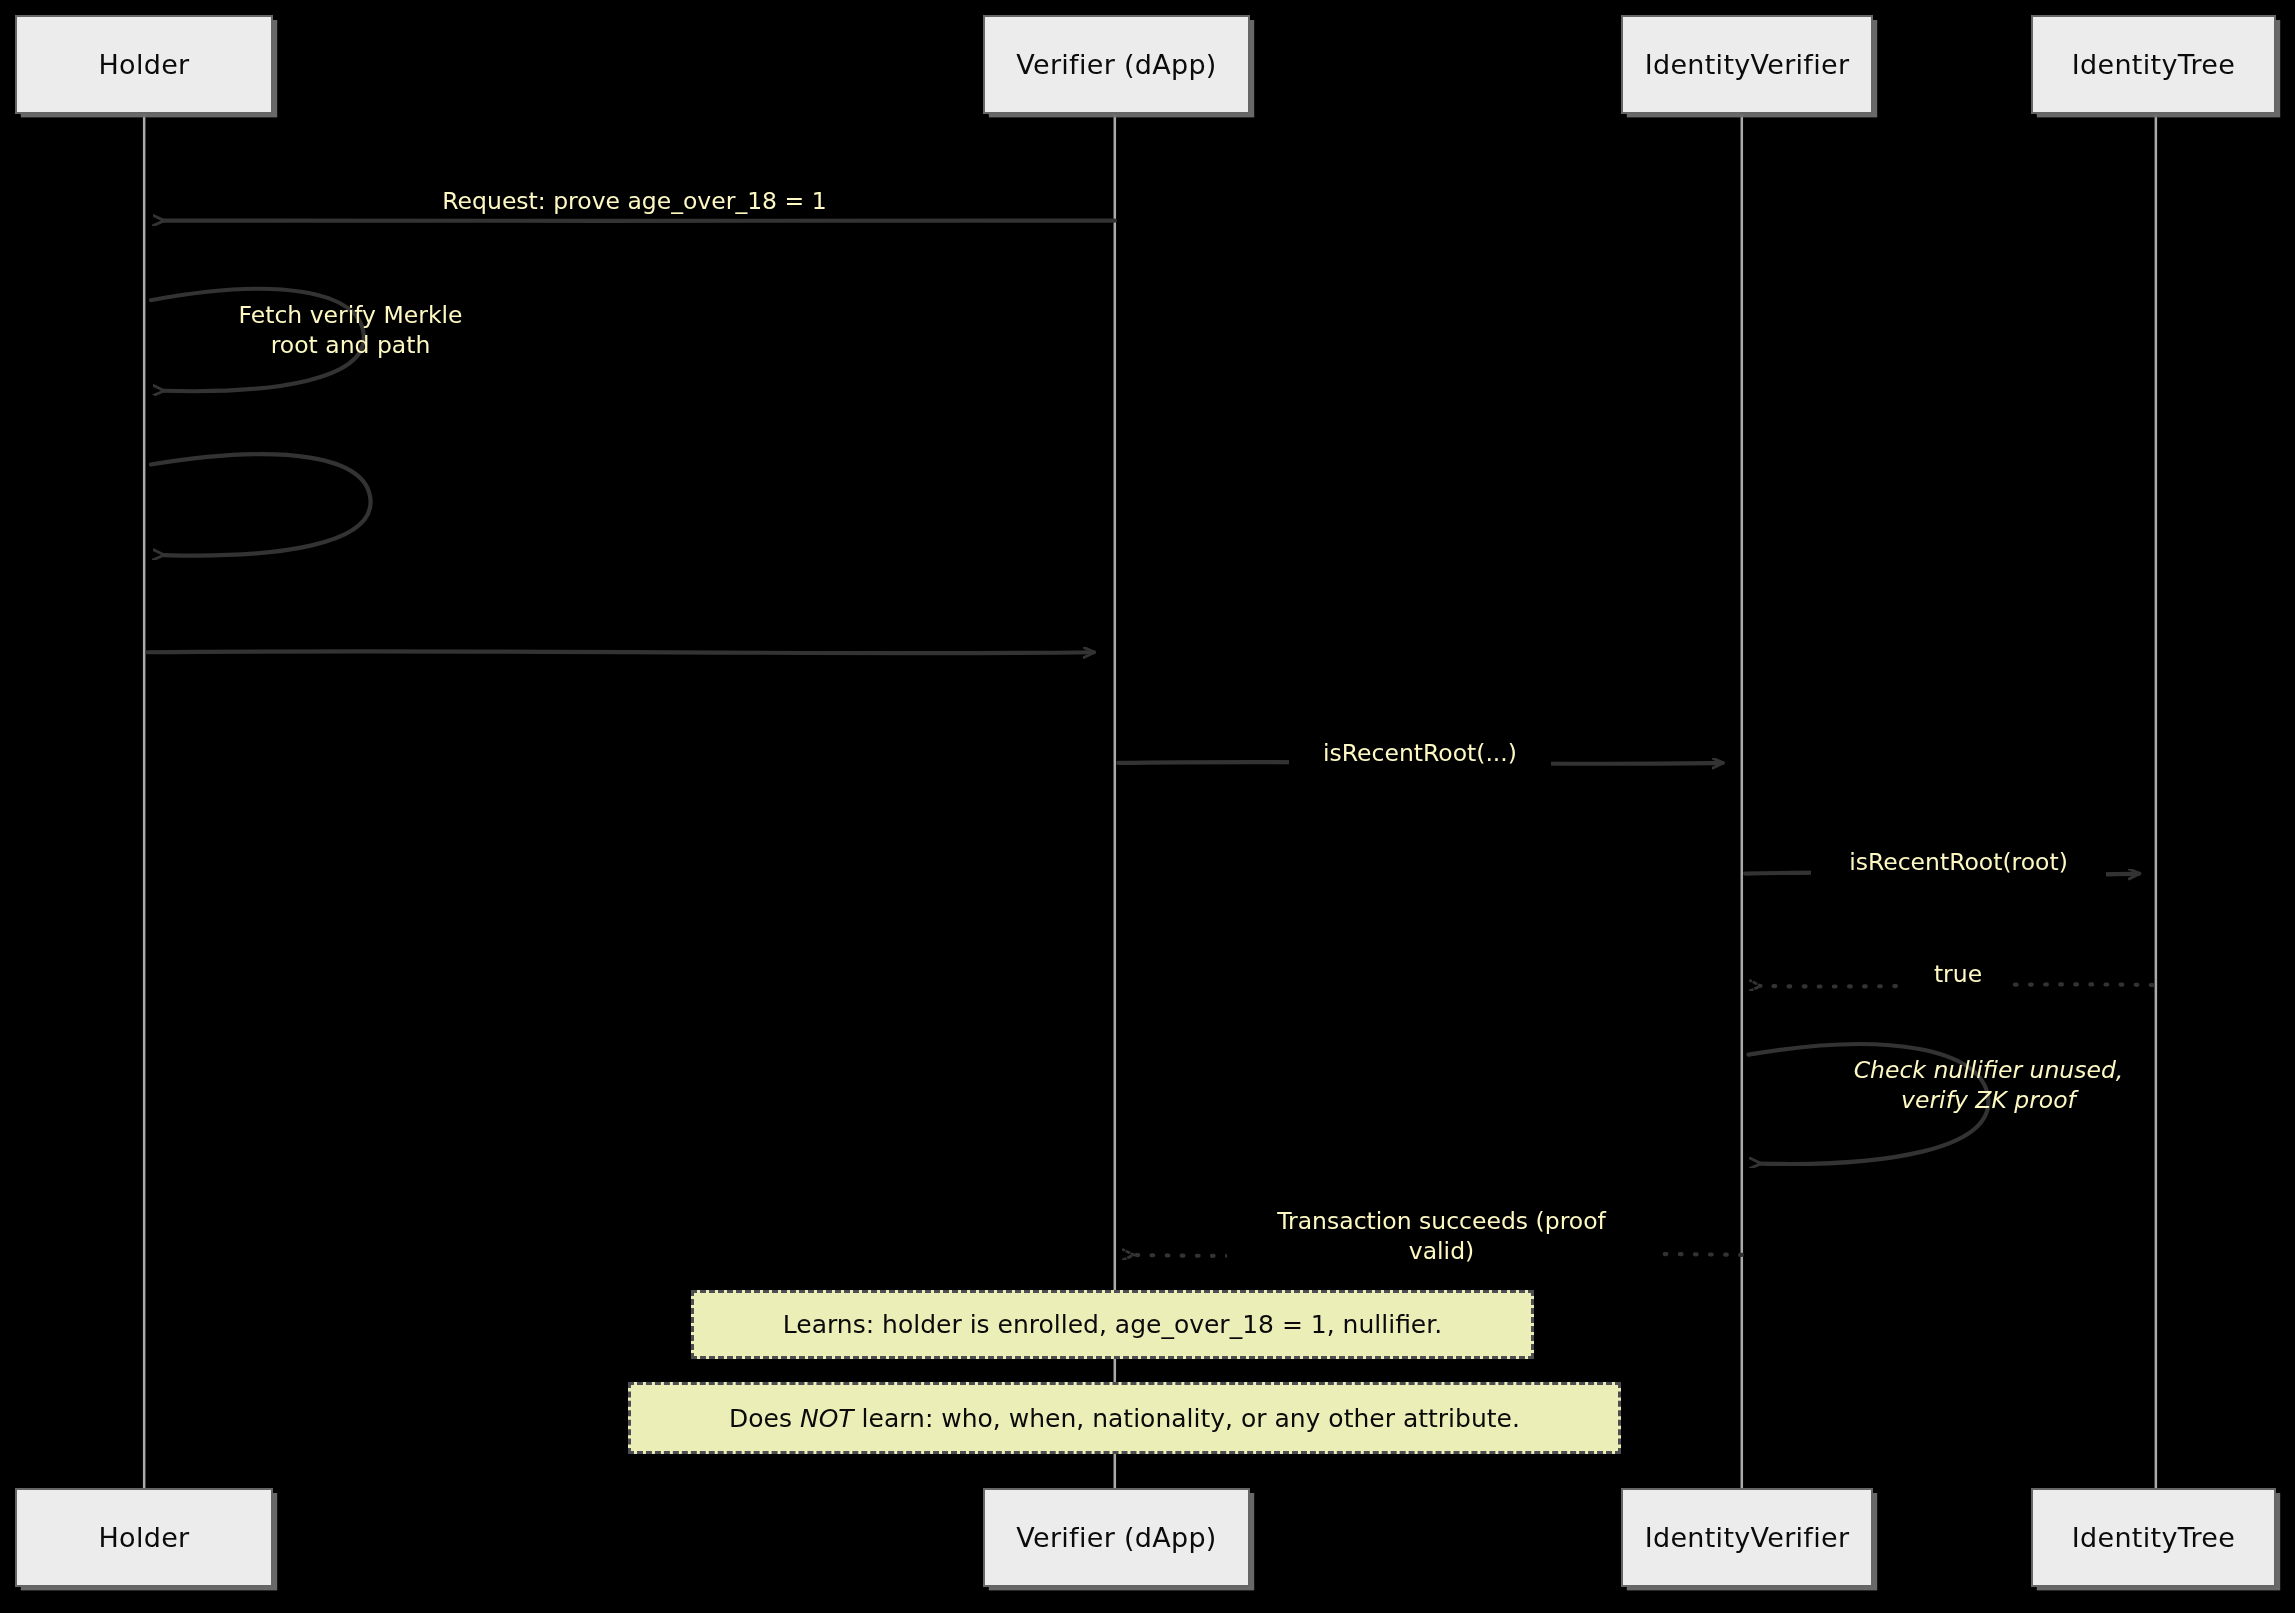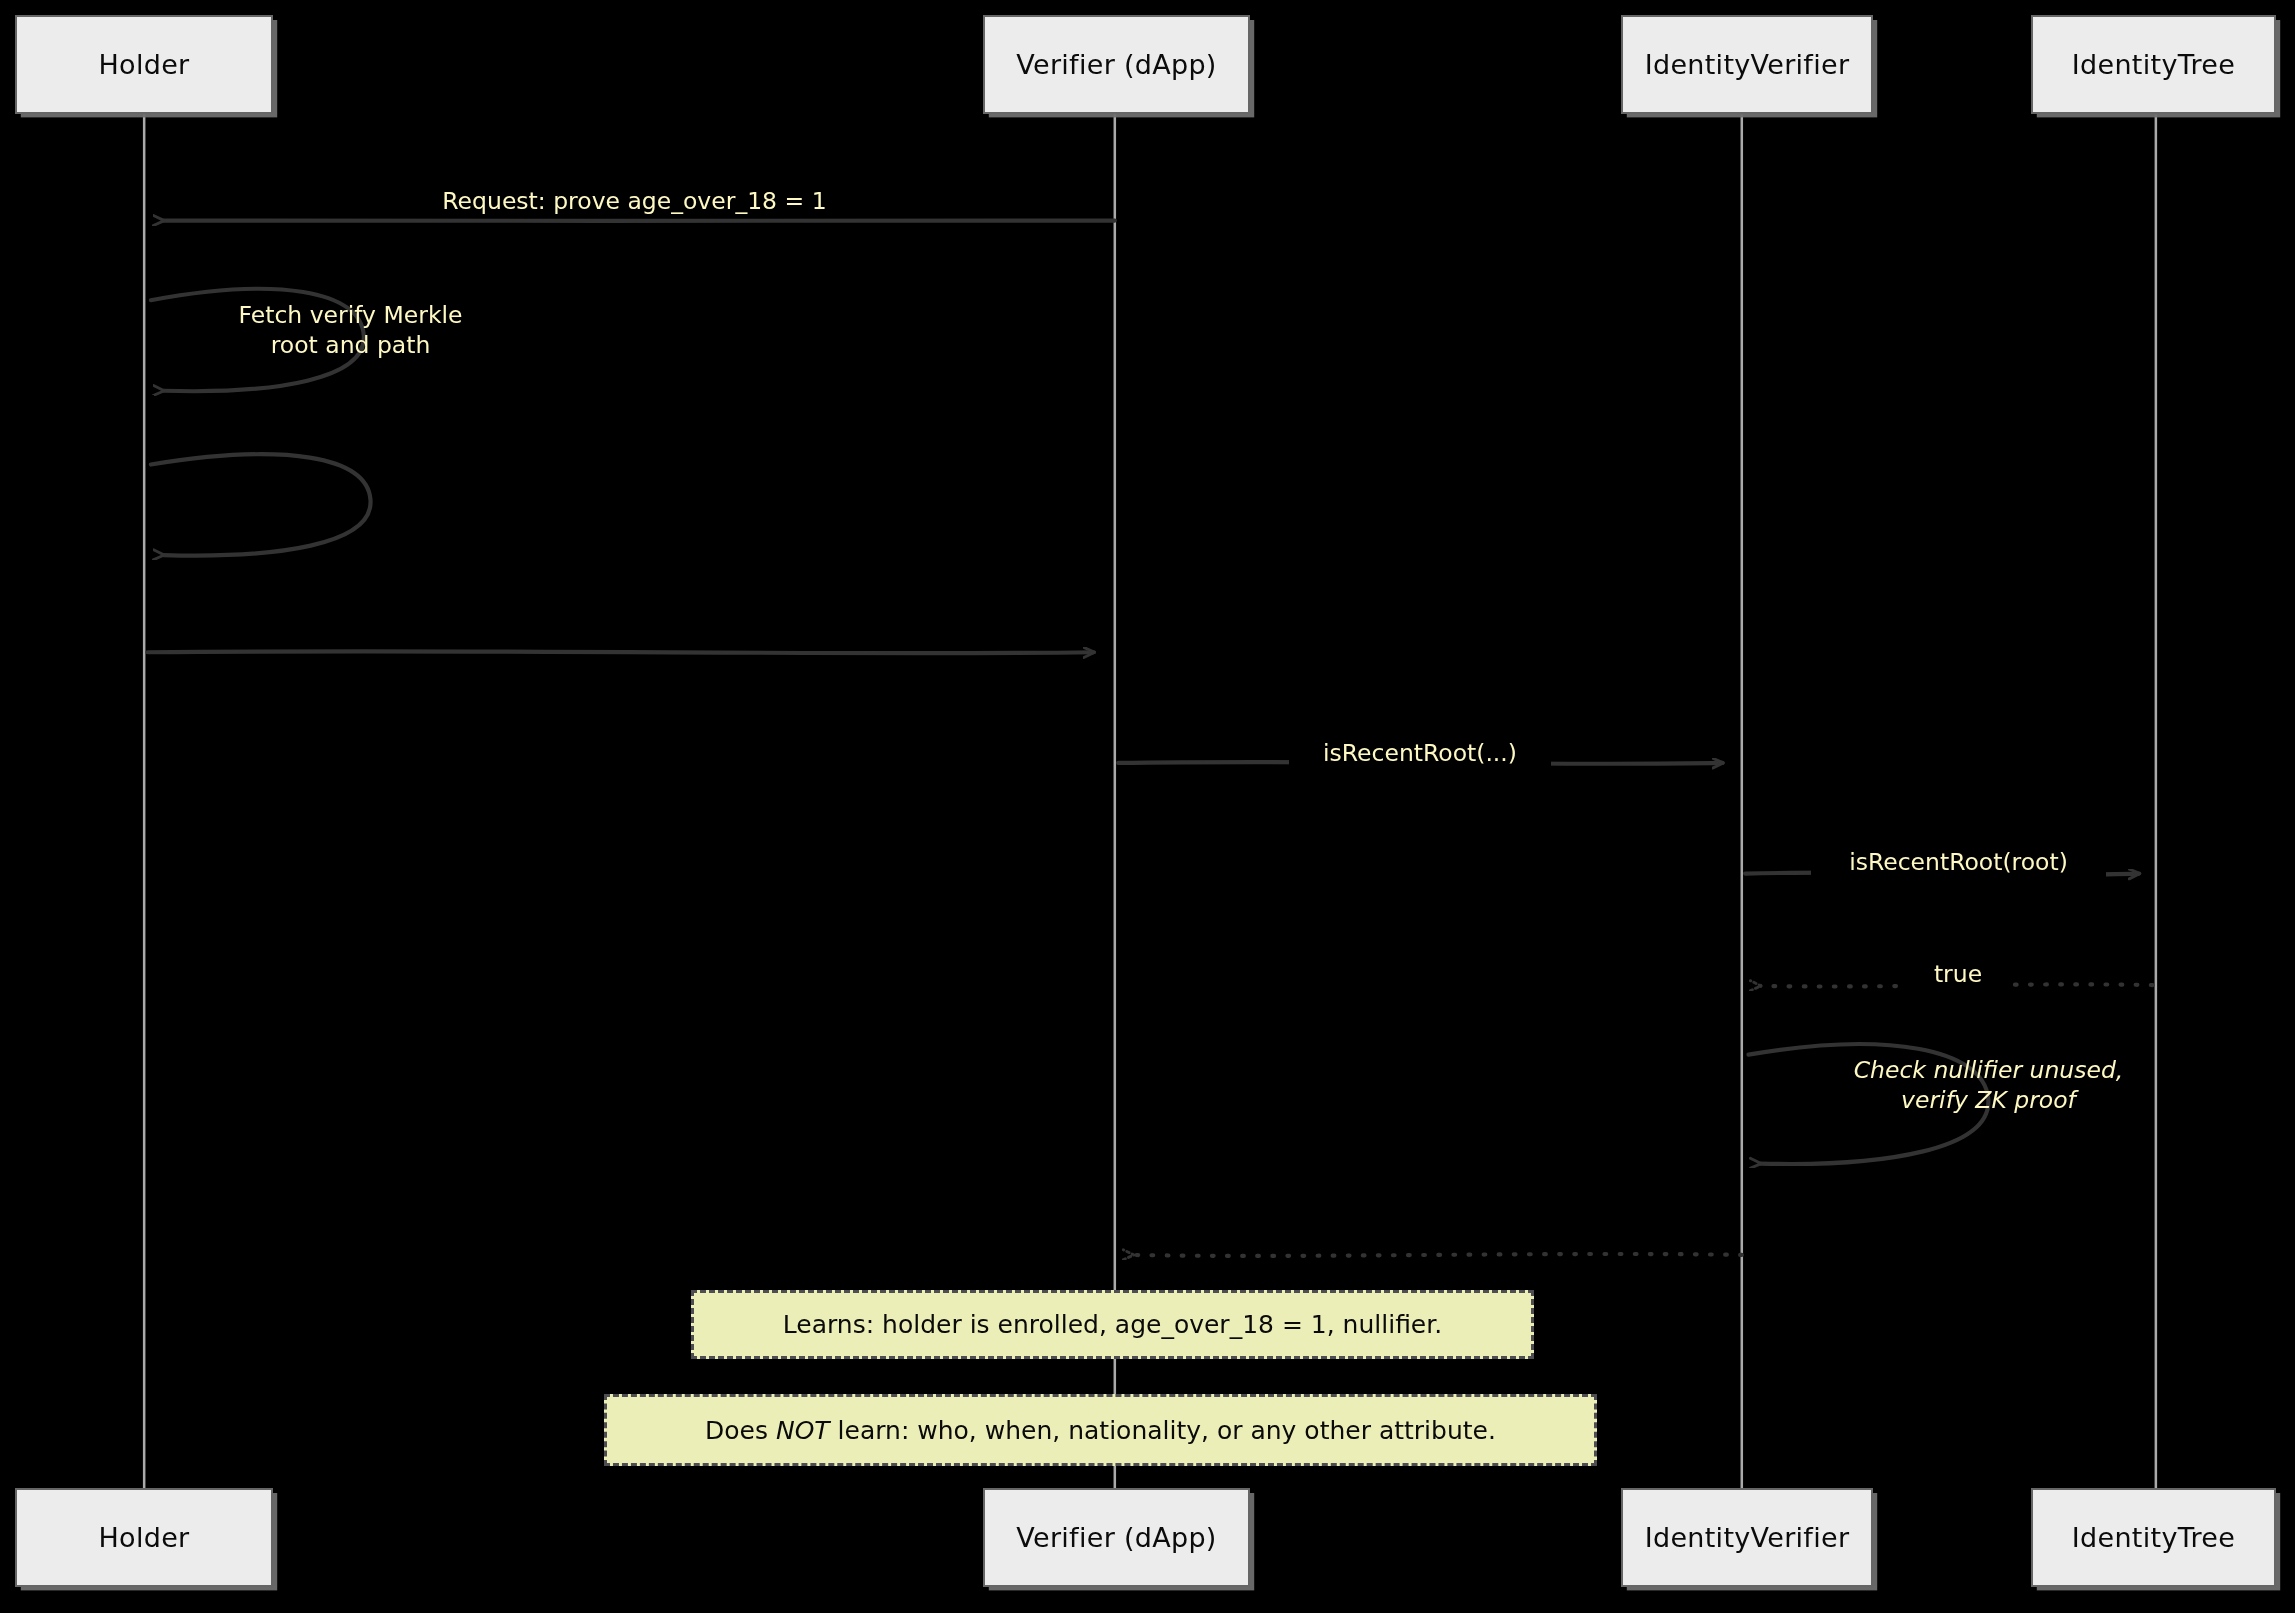--- a/index.html
+++ b/index.html
@@ -96,26 +96,28 @@
 
   <div class="msg-label onblack" style="left:1289px;top:738px;width:252px;">isRecentRoot(...)</div>
 
   <div class="msg-label onblack" style="left:1811px;top:847px;width:285px;">isRecentRoot(root)</div>
 
   <div class="msg-label onblack" style="left:1907px;top:959px;width:92px;">true</div>
 
   <div class="msg-label" style="left:1821px;top:1055px;width:335px;font-style:italic;">Check nullifier unused,
 verify ZK proof</div>
 
+  <div class="msg-label onblack" style="left:1227px;top:1206px;width:419px;">Transaction succeeds (proof
+valid)</div>
 
   <div class="note" style="left:691px;top:1290px;width:843px;height:69px;">
     <span class="note-text">Learns: holder is enrolled, age_over_18 = 1, nullifier.</span>
   </div>
 
-  <div class="note" style="left:604px;top:1382px;width:993px;height:72px;margin-top:12px;">
+  <div class="note" style="left:628px;top:1382px;width:993px;height:72px;">
     <span class="note-text">
       <span>Does </span><i>NOT</i><span> learn: who, when, nationality, or any other attribute.</span>
     </span>
   </div>
 
   <div class="actor-box" style="left:15px;top:1488px;width:258px;height:99px;">
     <span class="actor-label">Holder</span>
   </div>
   <div class="actor-box" style="left:983px;top:1488px;width:267px;height:99px;">
     <span class="actor-label">Verifier (dApp)</span>

